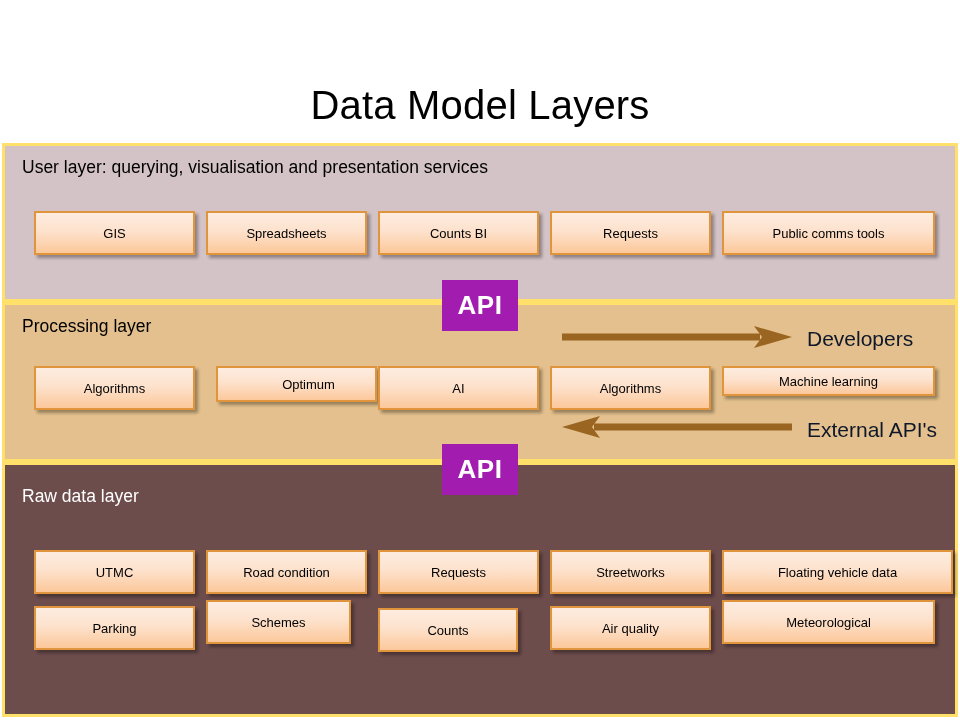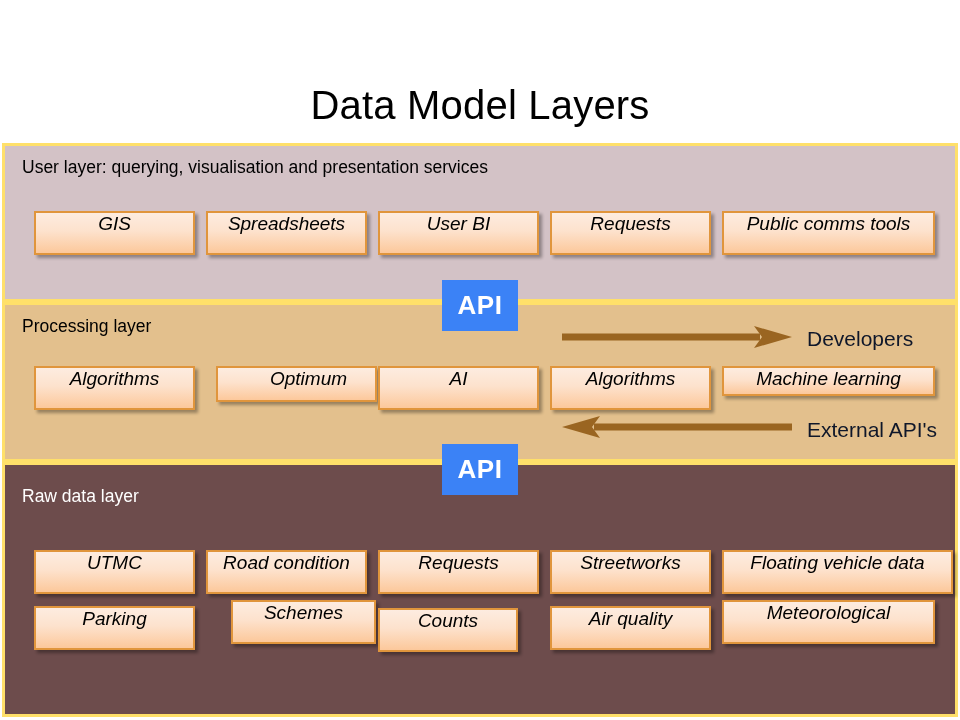--- a/index.html
+++ b/index.html
@@ -67,32 +67,32 @@
   }
 
   
   .node-box {
     position: absolute;
     box-sizing: border-box;
     border: 2px solid #e0953c;
     background: linear-gradient(to bottom, #fdece0 0%, #fde2cd 45%, #fcc89b 100%);
     box-shadow: 3px 3px 3px rgba(0, 0, 0, 0.33);
     display: flex;
+    align-items: center;
     justify-content: center;
-    font-size: 19px;
+    font-size: 13px;
     color: #000000;
     white-space: nowrap;
     text-align: center;
-    font-style: italic;
   }
 
   
   .api-badge {
     position: absolute;
-    background: #3b82f6;
+    background: #a21caf;
     color: #ffffff;
     font-size: 26px;
     font-weight: bold;
     display: flex;
     align-items: center;
     justify-content: center;
     letter-spacing: 0.5px;
   }
   #api-badge-1 { left: 442px; top: 280px; width: 76px; height: 51px; }
   #api-badge-2 { left: 442px; top: 444px; width: 76px; height: 51px; }
@@ -135,21 +135,21 @@
 </div>
 
 <div id="node-layer">
     <div class="node-box" style="left: 34px; top: 211px; width: 161px; height: 44px;">
       <span>GIS</span>
     </div>
     <div class="node-box" style="left: 206px; top: 211px; width: 161px; height: 44px;">
       <span>Spreadsheets</span>
     </div>
     <div class="node-box" style="left: 378px; top: 211px; width: 161px; height: 44px;">
-      <span>User BI</span>
+      <span>Counts BI</span>
     </div>
     <div class="node-box" style="left: 550px; top: 211px; width: 161px; height: 44px;">
       <span>Requests</span>
     </div>
     <div class="node-box" style="left: 722px; top: 211px; width: 213px; height: 44px;">
       <span>Public comms tools</span>
     </div>
     <div class="node-box" style="left: 34px; top: 366px; width: 161px; height: 44px;">
       <span>Algorithms</span>
     </div>
@@ -176,21 +176,21 @@
     </div>
     <div class="node-box" style="left: 550px; top: 550px; width: 161px; height: 44px;">
       <span>Streetworks</span>
     </div>
     <div class="node-box" style="left: 722px; top: 550px; width: 231px; height: 44px;">
       <span>Floating vehicle data</span>
     </div>
     <div class="node-box" style="left: 34px; top: 606px; width: 161px; height: 44px;">
       <span>Parking</span>
     </div>
-    <div class="node-box" style="left: 206px; top: 600px; width: 145px; height: 44px; margin-left: 25px;">
+    <div class="node-box" style="left: 206px; top: 600px; width: 145px; height: 44px;">
       <span>Schemes</span>
     </div>
     <div class="node-box" style="left: 378px; top: 608px; width: 140px; height: 44px;">
       <span>Counts</span>
     </div>
     <div class="node-box" style="left: 550px; top: 606px; width: 161px; height: 44px;">
       <span>Air quality</span>
     </div>
     <div class="node-box" style="left: 722px; top: 600px; width: 213px; height: 44px;">
       <span>Meteorological</span>

